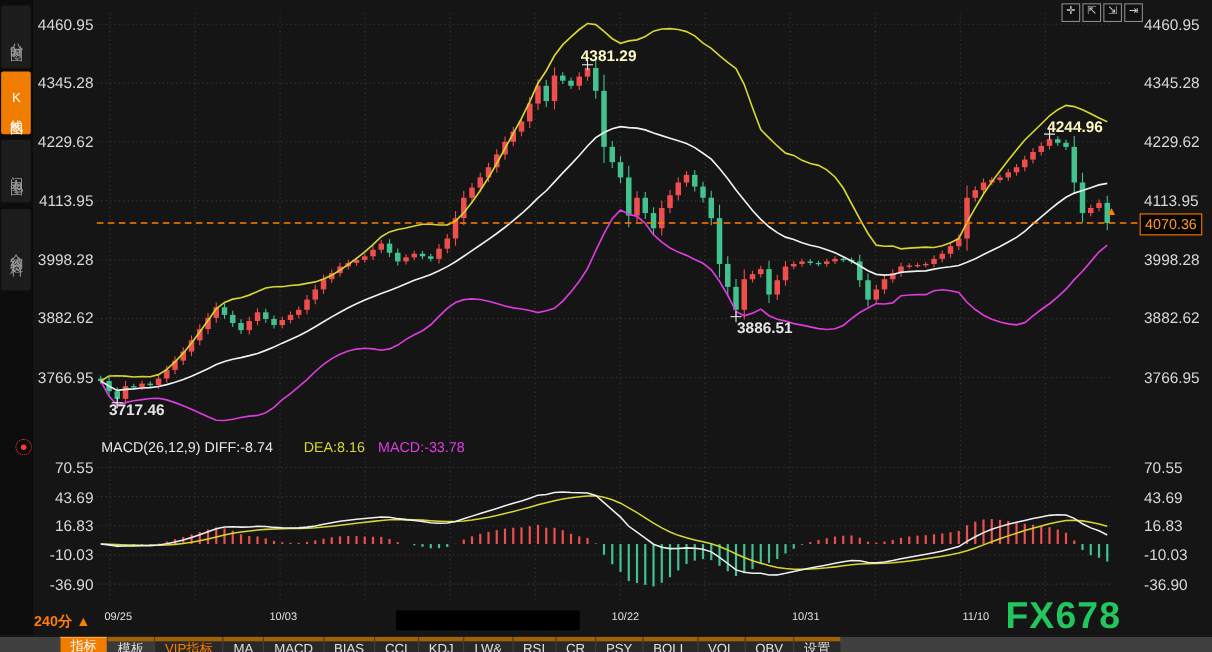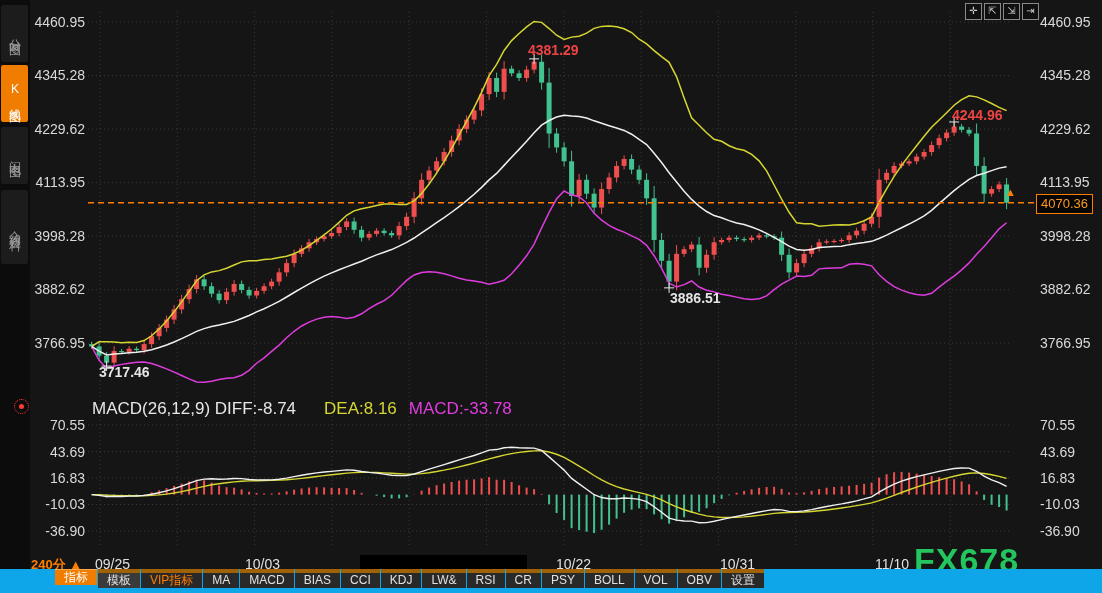--- a/index.html
+++ b/index.html
@@ -30,41 +30,41 @@
   
   .tr-tools{position:absolute;left:965px;top:3px;z-index:6;display:flex;gap:2px;}
   .tool-btn{width:15px;height:15px;border:1px solid #8a8a8a;background:#101010;color:#cfcfcf;
     font-size:10px;line-height:14px;text-align:center;cursor:pointer;}
 
   
   .ax{position:absolute;font-size:14px;color:#d9d9d9;z-index:4;}
   .ax.l{left:26px;width:59px;text-align:right;}
   .ax.r{left:1040px;width:60px;text-align:left;}
 
-  .macd-header{position:absolute;left:92px;top:399px;z-index:6;display:flex;gap:12px;font-size:17px;color:#e6e6e6;white-space:nowrap;text-align:right;}
+  .macd-header{position:absolute;left:92px;top:399px;z-index:6;display:flex;gap:12px;font-size:13px;color:#e6e6e6;white-space:nowrap;text-align:right;}
   .mh-dea{color:#d6d632;margin-left:16px;}
   .mh-macd{color:#e03ce0;}
 
   
   .anno{position:absolute;z-index:6;font-size:14px;font-weight:bold;white-space:nowrap;}
-  .anno.red{color:#ef4444;}
+  .anno.red{color:#fef9c3;}
   .anno.grn{color:#e5e5e5;}
   .price-tag{position:absolute;left:1036px;top:195px;z-index:7;background:#060606;border:1px solid #ff7d00;
     color:#ff9a1e;font-size:13px;padding:1px 4px 2px 4px;}
   .tag-arrow{position:absolute;left:1005px;top:186px;z-index:7;color:#ff7d00;font-size:11px;}
 
   
-  .date-lbl{position:absolute;top:556px;z-index:4;font-size:14px;color:#e0e0e0;}
+  .date-lbl{position:absolute;top:556px;z-index:4;font-size:10px;color:#e0e0e0;}
   .interval-footer{position:absolute;left:31px;top:556px;z-index:6;color:#ff7d00;font-size:13px;font-weight:bold;}
   .scroll-box{position:absolute;left:360px;top:555px;width:167px;height:18px;background:#000;z-index:5;}
   .watermark{position:absolute;left:914px;top:541px;z-index:6;font-size:34px;font-weight:bold;
     color:#22c55e;letter-spacing:1px;}
 
   
-  .bottom-bar{position:absolute;left:0;bottom:0;width:1102px;height:24px;background:#0ea5e9;z-index:8;
+  .bottom-bar{position:absolute;left:0;bottom:0;width:1102px;height:14px;background:#404040;z-index:8;
     display:flex;gap:1px;padding-left:55px;box-sizing:border-box;}
   .bb-cell{background:#292929;color:#e0e0e0;font-size:12px;line-height:15px;height:15px;
     padding:0 9px;cursor:pointer;border-top:4px solid #a16207;}
   .bb-cell.bb-active{background:#f07d00;color:#fff;border-top:1px solid #f9a84d;}
   .bb-cell.bb-raised{background:#3a3a3a;}
   .bb-cell.bb-vip{color:#ff7d00;}
 </style>
 </head>
 <body>
 

